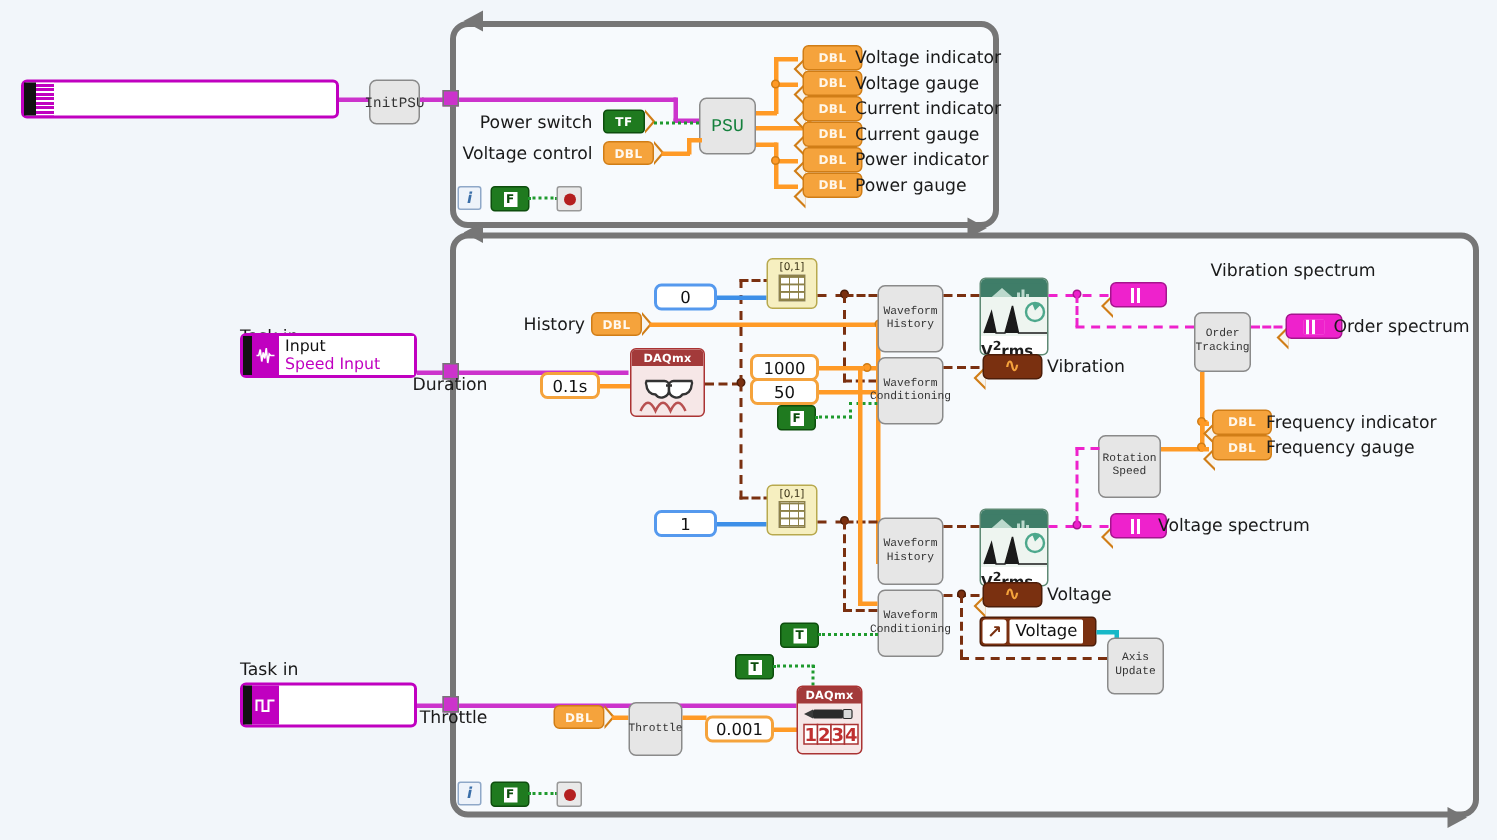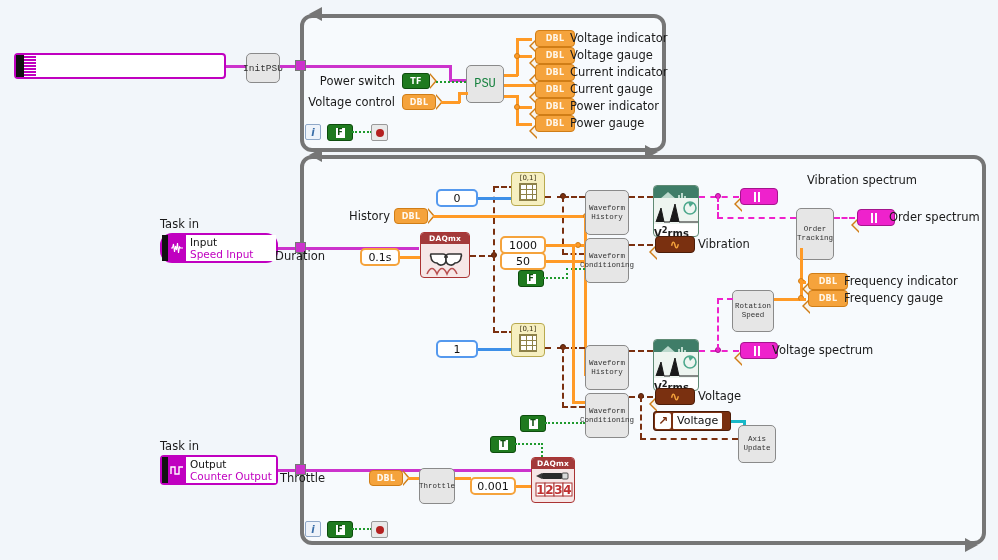--- a/index.html
+++ b/index.html
@@ -440,21 +440,21 @@
   <div class="w dot-green-h" style="left:352px;top:131px;width:20px;"></div>
   <div class="stop-btn" style="left:371px;top:124px;">
     <span class="dot"></span>
   </div>
 
   <div class="loop" style="left:300px;top:155px;width:686px;height:390px;"></div>
   <div class="arrowL" style="left:309px;top:148px;"></div>
   <div class="arrowR" style="left:965px;top:538px;"></div>
 
   <div class="lbl" style="left:160px;top:218px;">Task in</div>
-  <div class="task" style="left:160px;top:233px;border-radius:12px;">
+  <div class="task" style="left:160px;top:222px;">
     <div class="pin"></div>
     <div class="ico">
       <svg width="14" height="14" viewBox="0 0 14 14" aria-hidden="true">
         <polyline points="1,7 2.5,7 3.5,3 4.5,11 5.5,5 6.5,9 7.5,2 8.5,12 9.5,6 10.5,7 13,7" fill="none" stroke="#ffffff" stroke-width="1.1"></polyline>
       </svg>
     </div>
     <div class="txtwrap">
       <div class="l1">Input</div>
       <div class="l2">Speed Input</div>
     </div>
@@ -463,24 +463,20 @@
   <div class="tunnel" style="left:295px;top:242px;"></div>
   <div class="w w-h w-magenta" style="left:306px;top:247px;width:113px;"></div>
 
   <div class="lbl" style="left:160px;top:440px;">Task in</div>
   <div class="task" style="left:160px;top:455px;">
     <div class="pin"></div>
     <div class="ico">
       <svg width="14" height="14" viewBox="0 0 14 14" aria-hidden="true">
         <polyline points="1,11 1,4 5,4 5,11 9,11 9,4 13,4" fill="none" stroke="#ffffff" stroke-width="1.4"></polyline>
       </svg>
-    </div>
-    <div class="txtwrap">
-      <div class="l1">Output</div>
-      <div class="l2">Counter Output</div>
     </div>
   </div>
   <div class="w w-h w-magenta" style="left:278px;top:469px;width:22px;"></div>
   <div class="tunnel" style="left:295px;top:464px;"></div>
   <div class="w w-h w-magenta" style="left:306px;top:469px;width:225px;"></div>
 
   <div class="lbl lbl-r" style="left:255px;top:250px;width:70px;">Duration</div>
   <div class="num-const" style="left:360px;top:248px;width:40px;">
     <span>0.1s</span>
   </div>
@@ -562,21 +558,21 @@
   <div class="junction mag" style="left:715px;top:193px;"></div>
   <div class="ind-arrow" style="left:734px;top:196px;"></div>
   <div class="term ind-mag" style="left:740px;top:188px;">
     <span class="g"></span>
   </div>
   <div class="lbl" style="left:772px;top:174px;margin-left:35px;">Vibration spectrum</div>
 
   <div class="w dash-mag-v" style="left:717px;top:196px;height:22px;"></div>
   <div class="w dash-mag-h" style="left:717px;top:217px;width:79px;"></div>
 
-  <div class="subvi" style="left:796px;top:208px;width:38px;height:52px;">
+  <div class="subvi" style="left:796px;top:208px;width:38px;height:40px;">
     <span>
       <span>Order</span><br>
       <span>Tracking</span>
     </span>
   </div>
 
   <div class="w dash-mag-h" style="left:834px;top:217px;width:21px;"></div>
   <div class="ind-arrow" style="left:851px;top:217px;"></div>
   <div class="term ind-mag" style="left:857px;top:209px;">
     <span class="g"></span>

